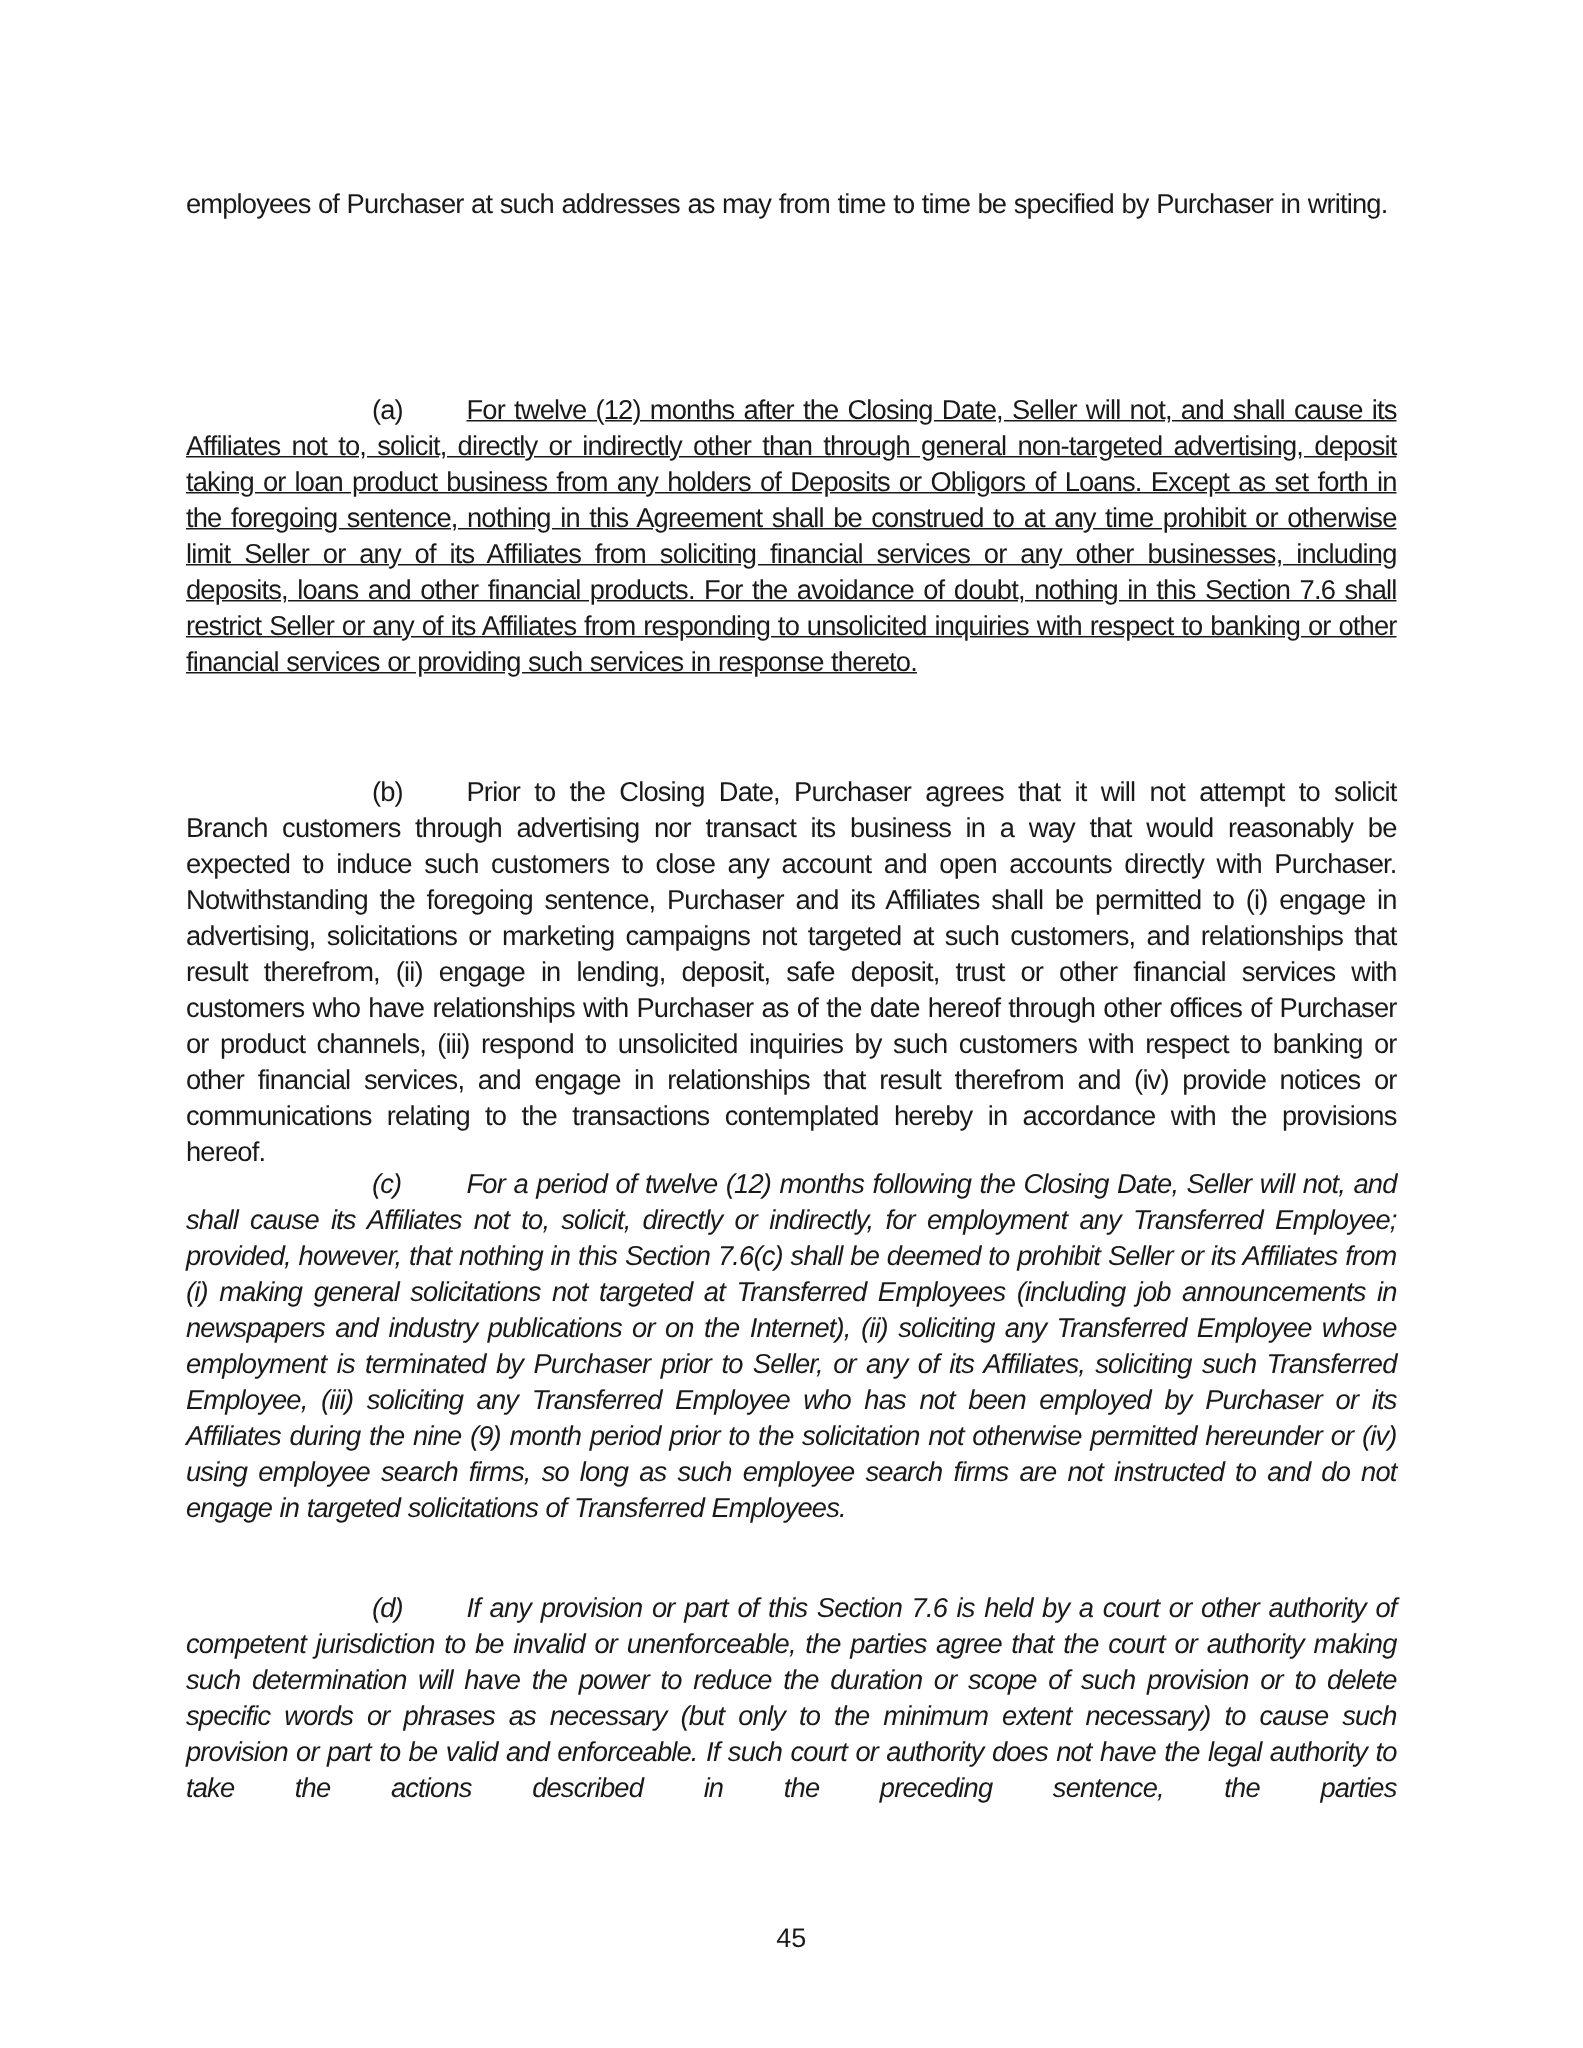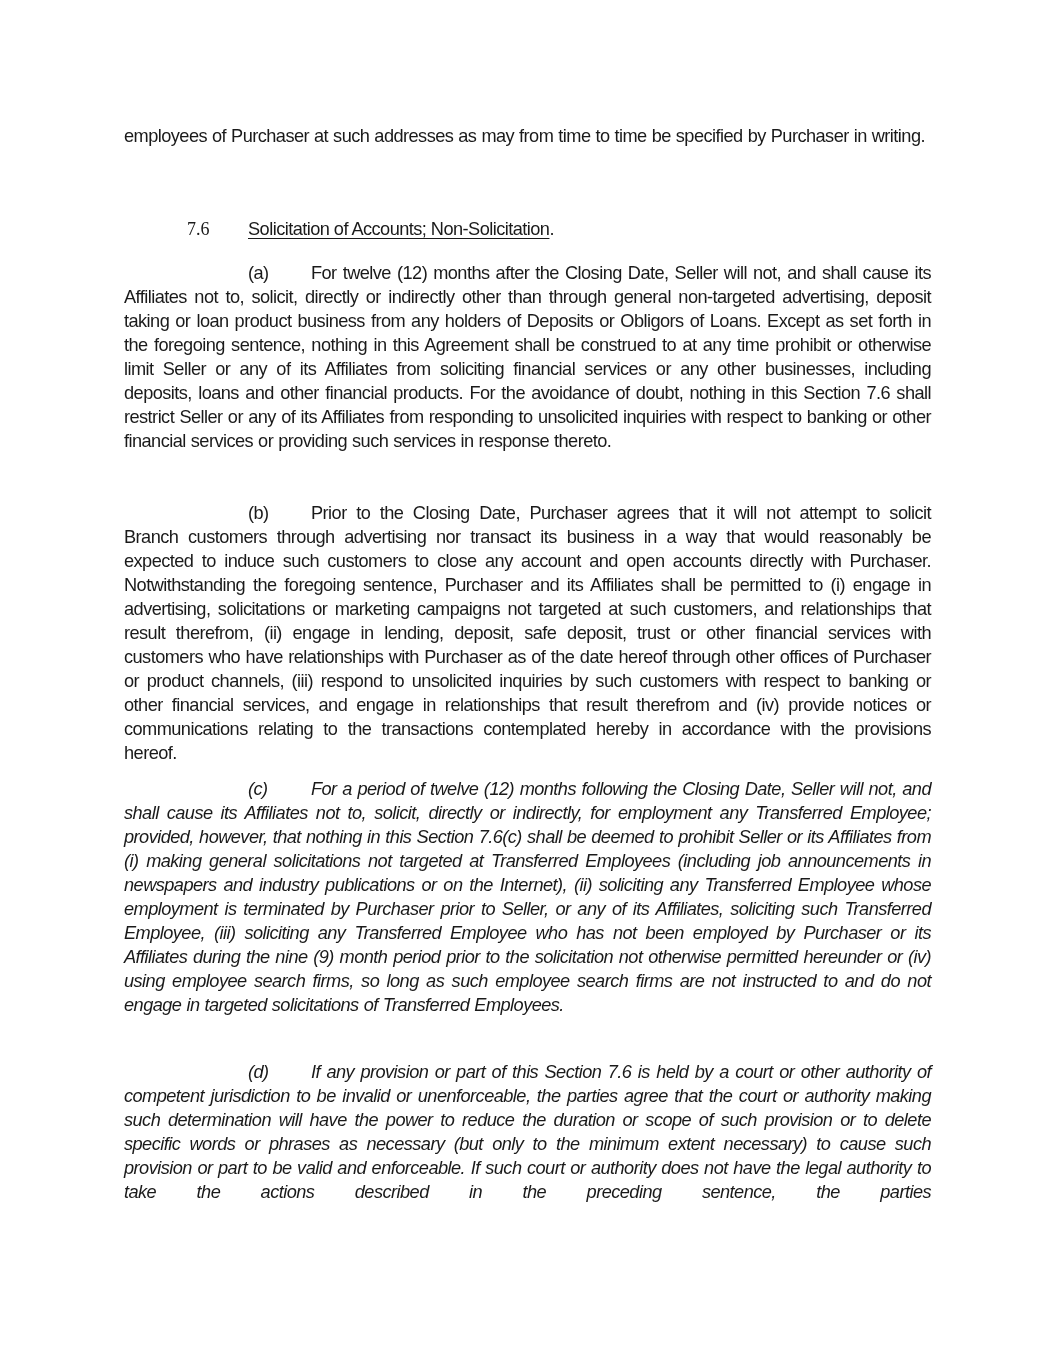--- a/index.html
+++ b/index.html
@@ -66,22 +66,22 @@
     }
     .heading .title {
       font-family: "Liberation Sans", sans-serif;
       text-decoration: underline;
       text-underline-offset: 3px;
       letter-spacing: -0.55px;
     }
     .heading .period {
       font-family: "Liberation Sans", sans-serif;
     }
-    #para-a { top: 261px; }
-    #para-b { top: 501px; }
+    #para-a { top: 261px; text-decoration: underline; }
+    #para-b { top: 516px; }
     #para-c { top: 777px; font-style: italic; }
     #para-d { top: 1060px; }
     .page-number {
       position: absolute;
       top: 1280px;
       left: 0;
       width: 1055px;
       text-align: center;
       font-family: "Liberation Sans", sans-serif;
       font-size: 18px;
@@ -94,34 +94,32 @@
   </style>
 </head>
 <body>
 
 <div class="page">
 
   <div class="text-block continuation">
     <p>employees of Purchaser at such addresses as may from time to time be specified by Purchaser in writing.</p>
   </div>
 
-  <div class="heading">
-    <span class="num">7.6</span><span class="title">Solicitation of Accounts; Non-Solicitation</span><span class="period">.</span>
-  </div>
 
   <div class="text-block" id="para-a">
     <p><span class="para-lead"><span class="label">(a)</span></span><span>For twelve (12) months after the Closing Date, Seller will not, and shall cause its Affiliates not to, solicit, directly or indirectly other than through general non-targeted advertising, deposit taking or loan product business from any holders of Deposits or Obligors of Loans.  Except as set forth in the foregoing sentence, nothing in this Agreement shall be construed to at any time prohibit or otherwise limit Seller or any of its Affiliates from soliciting financial services or any other businesses, including deposits, loans and other financial products.  For the avoidance of doubt, nothing in this Section 7.6 shall restrict Seller or any of its Affiliates from responding to unsolicited inquiries with respect to banking or other financial services or providing such services in response thereto.</span></p>
   </div>
 
   <div class="text-block" id="para-b">
     <p><span class="para-lead"><span class="label">(b)</span></span><span>Prior to the Closing Date, Purchaser agrees that it will not attempt to solicit Branch customers through advertising nor transact its business in a way that would reasonably be expected to induce such customers to close any account and open accounts directly with Purchaser. Notwithstanding the foregoing sentence, Purchaser and its Affiliates shall be permitted to (i) engage in advertising, solicitations or marketing campaigns not targeted at such customers, and relationships that result therefrom, (ii) engage in lending, deposit, safe deposit, trust or other financial services with customers who have relationships with Purchaser as of the date hereof through other offices of Purchaser or product channels, (iii) respond to unsolicited inquiries by such customers with respect to banking or other financial services, and engage in relationships that result therefrom and (iv) provide notices or communications relating to the transactions contemplated hereby in accordance with the provisions hereof.</span></p>
   </div>
 
   <div class="text-block" id="para-c">
     <p><span class="para-lead"><span class="label">(c)</span></span><span>For a period of twelve (12) months following the Closing Date, Seller will not, and shall cause its Affiliates not to, solicit, directly or indirectly, for employment any Transferred Employee; provided, however, that nothing in this Section 7.6(c) shall be deemed to prohibit Seller or its Affiliates from (i) making general solicitations not targeted at Transferred Employees (including job announcements in newspapers and industry publications or on the Internet), (ii) soliciting any Transferred Employee whose employment is terminated by Purchaser prior to Seller, or any of its Affiliates, soliciting such Transferred Employee, (iii) soliciting any Transferred Employee who has not been employed by Purchaser or its Affiliates during the nine (9) month period prior to the solicitation not otherwise permitted hereunder or (iv) using employee search firms, so long as such employee search firms are not instructed to and do not engage in targeted solicitations of Transferred Employees.</span></p>
   </div>
 
   <div class="text-block last-line-justify" id="para-d">
     <p><span class="para-lead"><span class="label">(d)</span></span><span>If any provision or part of this Section 7.6 is held by a court or other authority of competent jurisdiction to be invalid or unenforceable, the parties agree that the court or authority making such determination will have the power to reduce the duration or scope of such provision or to delete specific words or phrases as necessary (but only to the minimum extent necessary) to cause such provision or part to be valid and enforceable.  If such court or authority does not have the legal authority to take the actions described in the preceding sentence, the parties</span></p>
   </div>
 
+  <div class="page-number">45</div>
 
 </div>
 
 </body></html>

